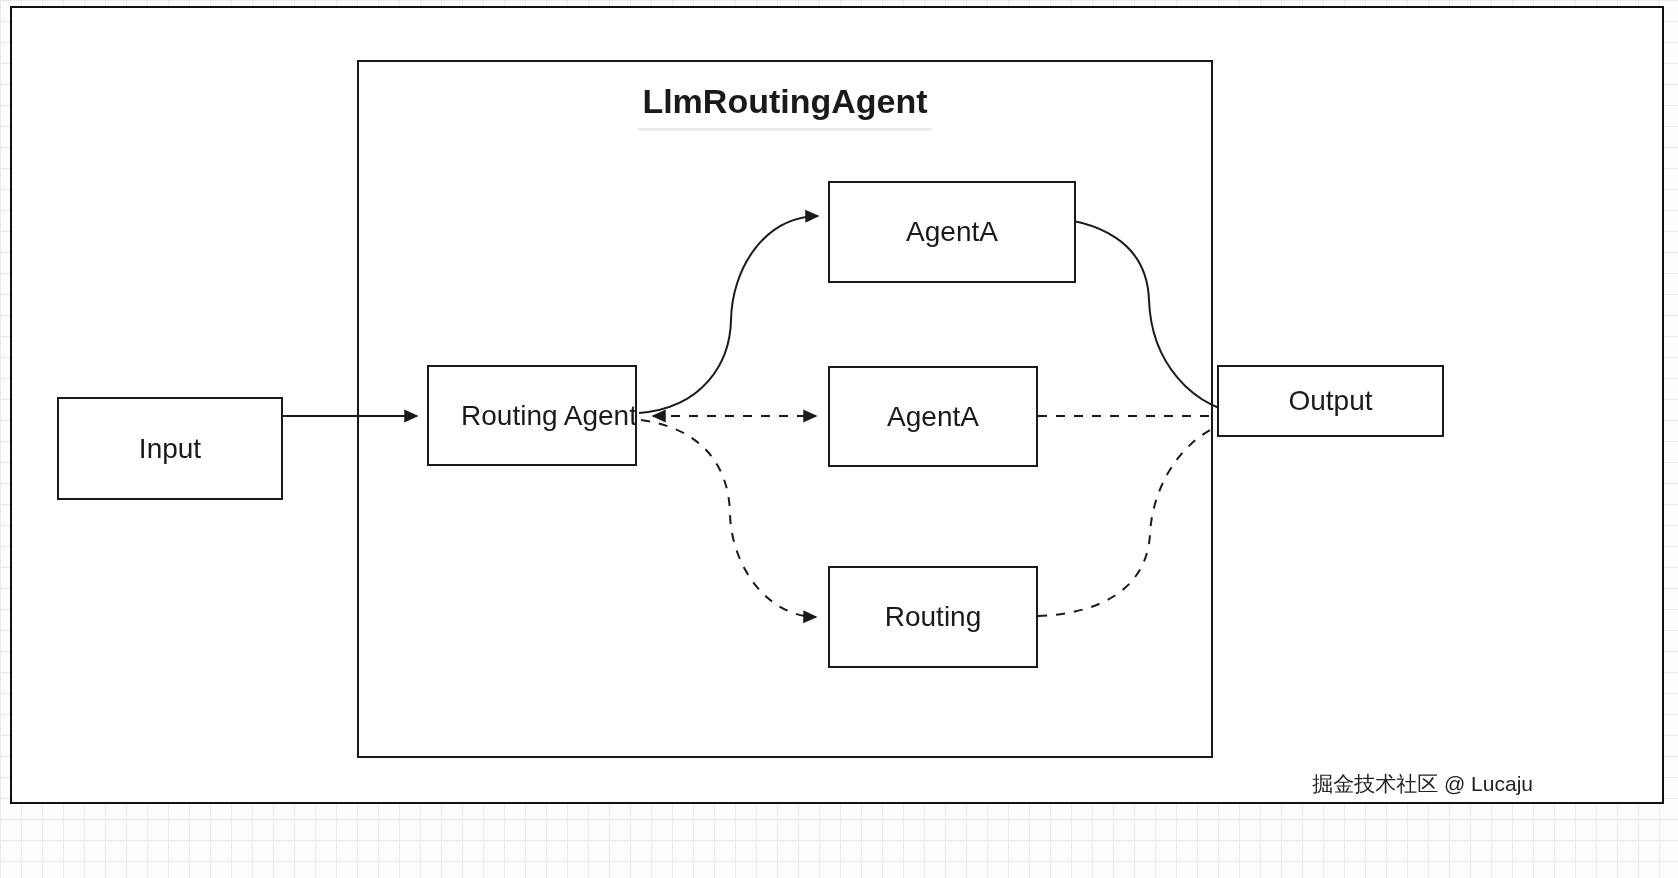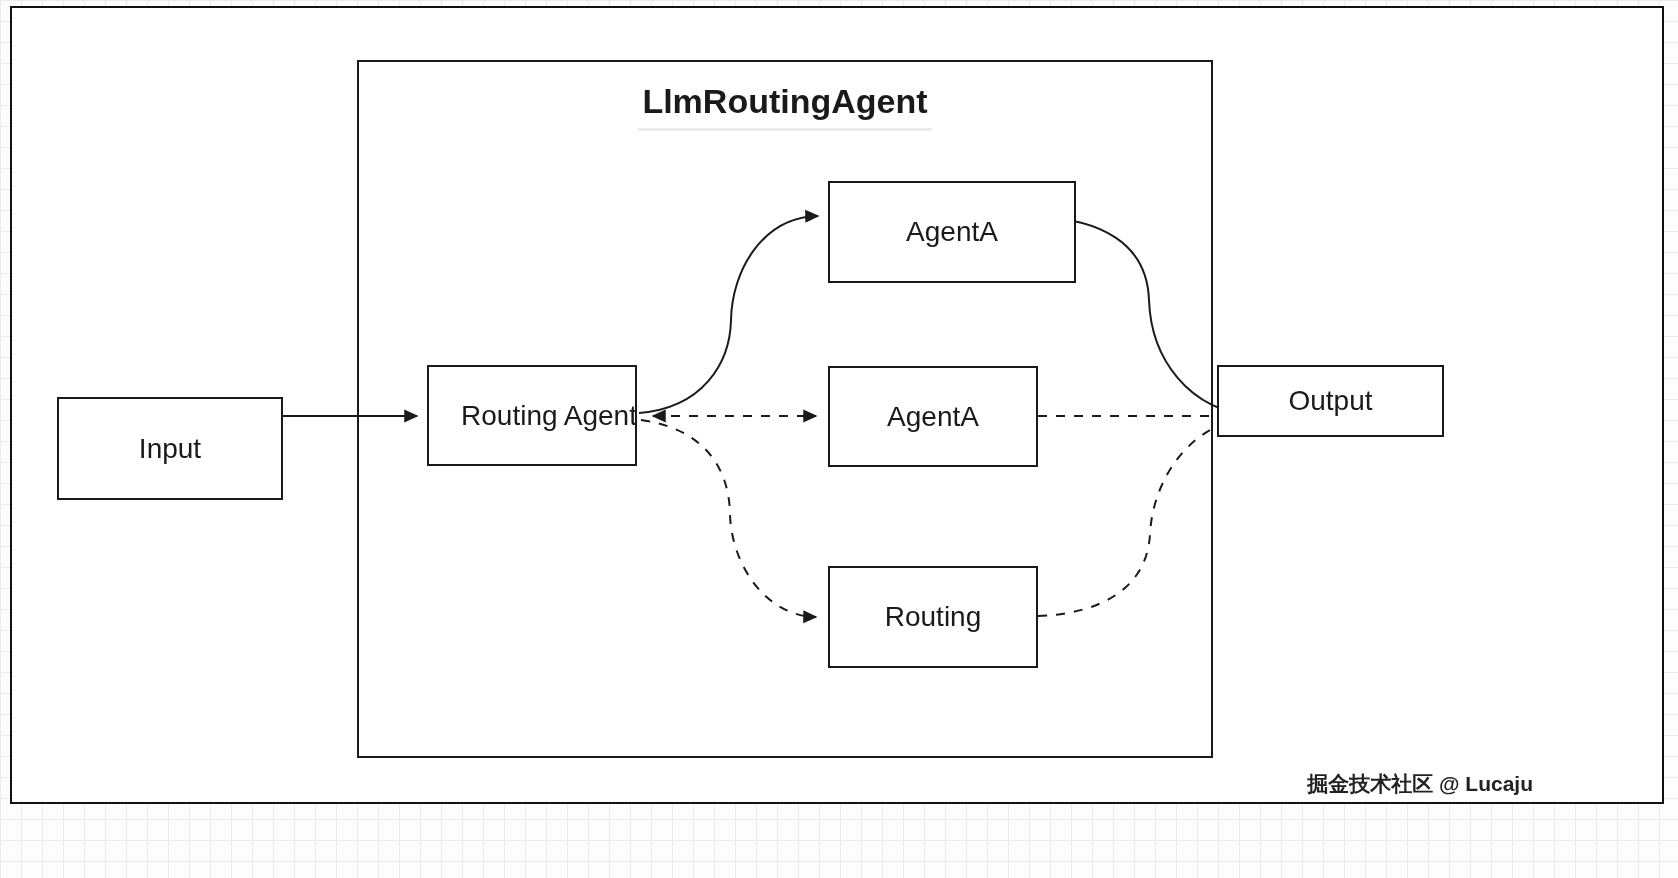--- a/index.html
+++ b/index.html
@@ -85,21 +85,21 @@
   #node-routing { left: 427px;  top: 365px; width: 210px; height: 101px; padding-left: 34px; }
   #node-agentA  { left: 828px;  top: 181px; width: 248px; height: 102px; }
   #node-agentB  { left: 828px;  top: 366px; width: 210px; height: 101px; }
   #node-agentC  { left: 828px;  top: 566px; width: 210px; height: 102px; }
   #node-output  { left: 1217px; top: 365px; width: 227px; height: 72px; }
   .watermark {
     position: absolute;
     top: 770px;
     right: 145px;
     font-size: 21px;
-    font-weight: 700;
+    font-weight: 400;
     color: #222222;
     white-space: nowrap;
   }
 </style>
 </head>
 <body>
 
 <div>
 
   <div class="frame"></div>

